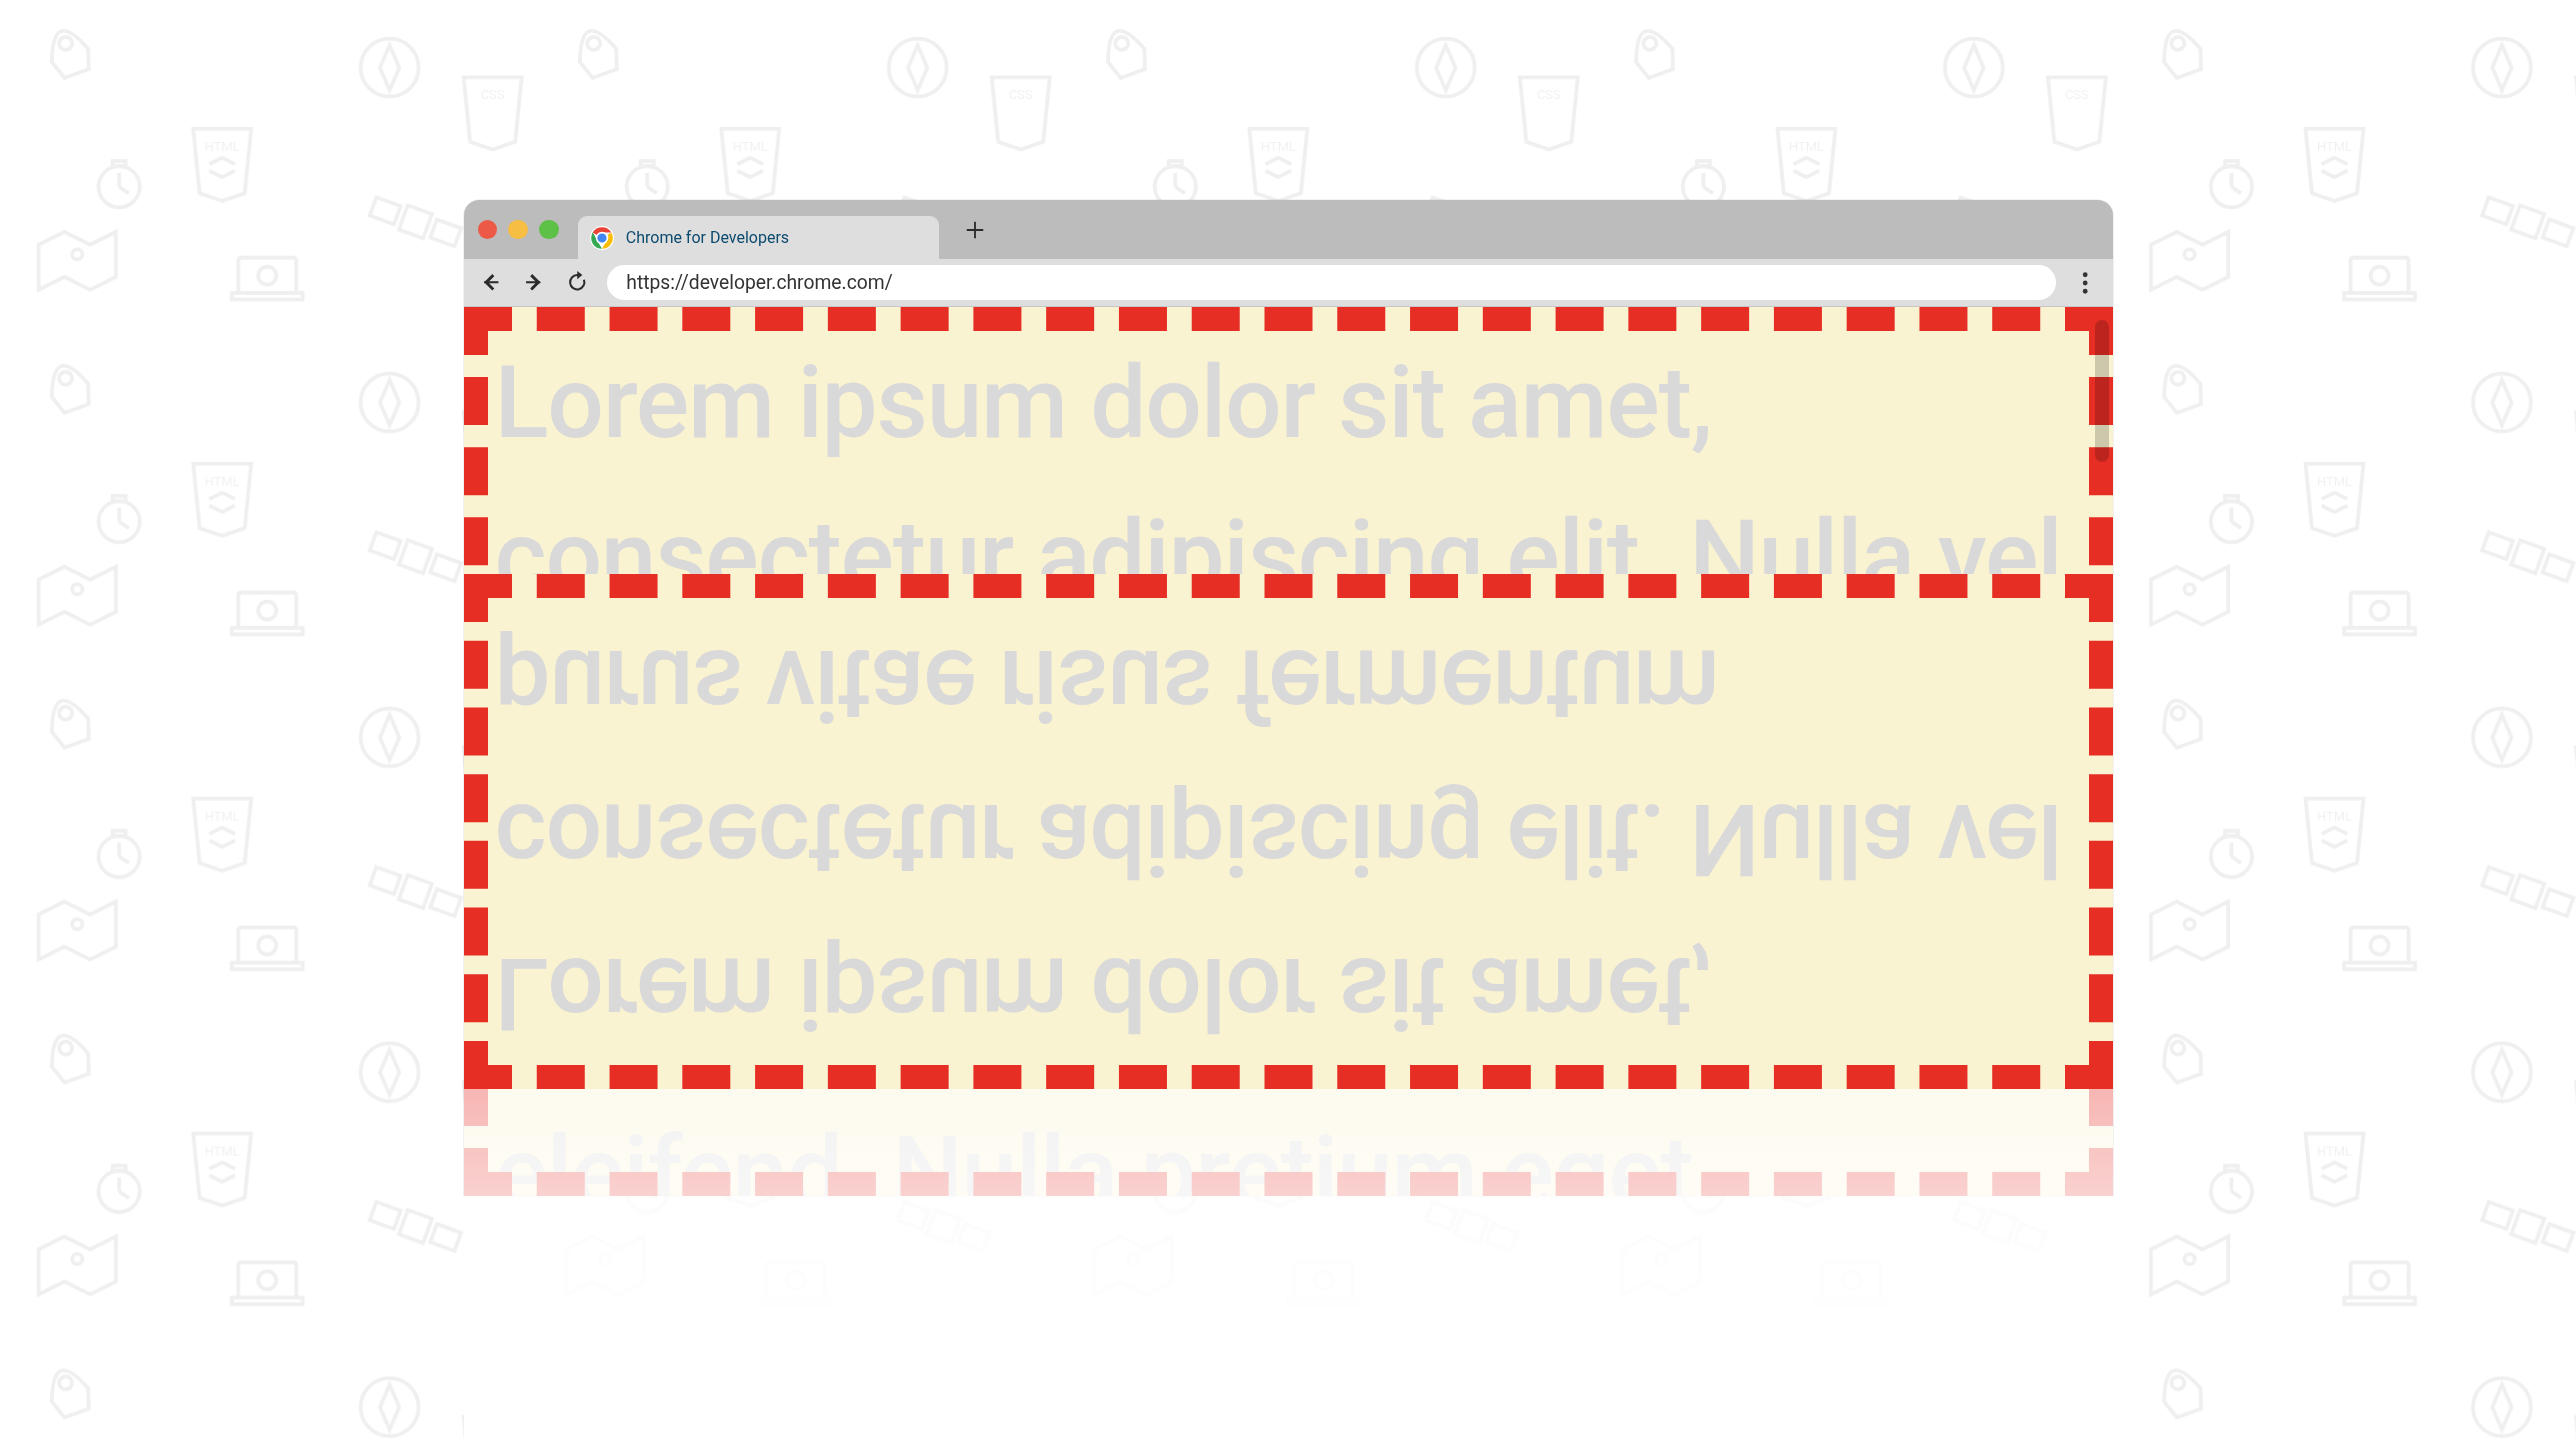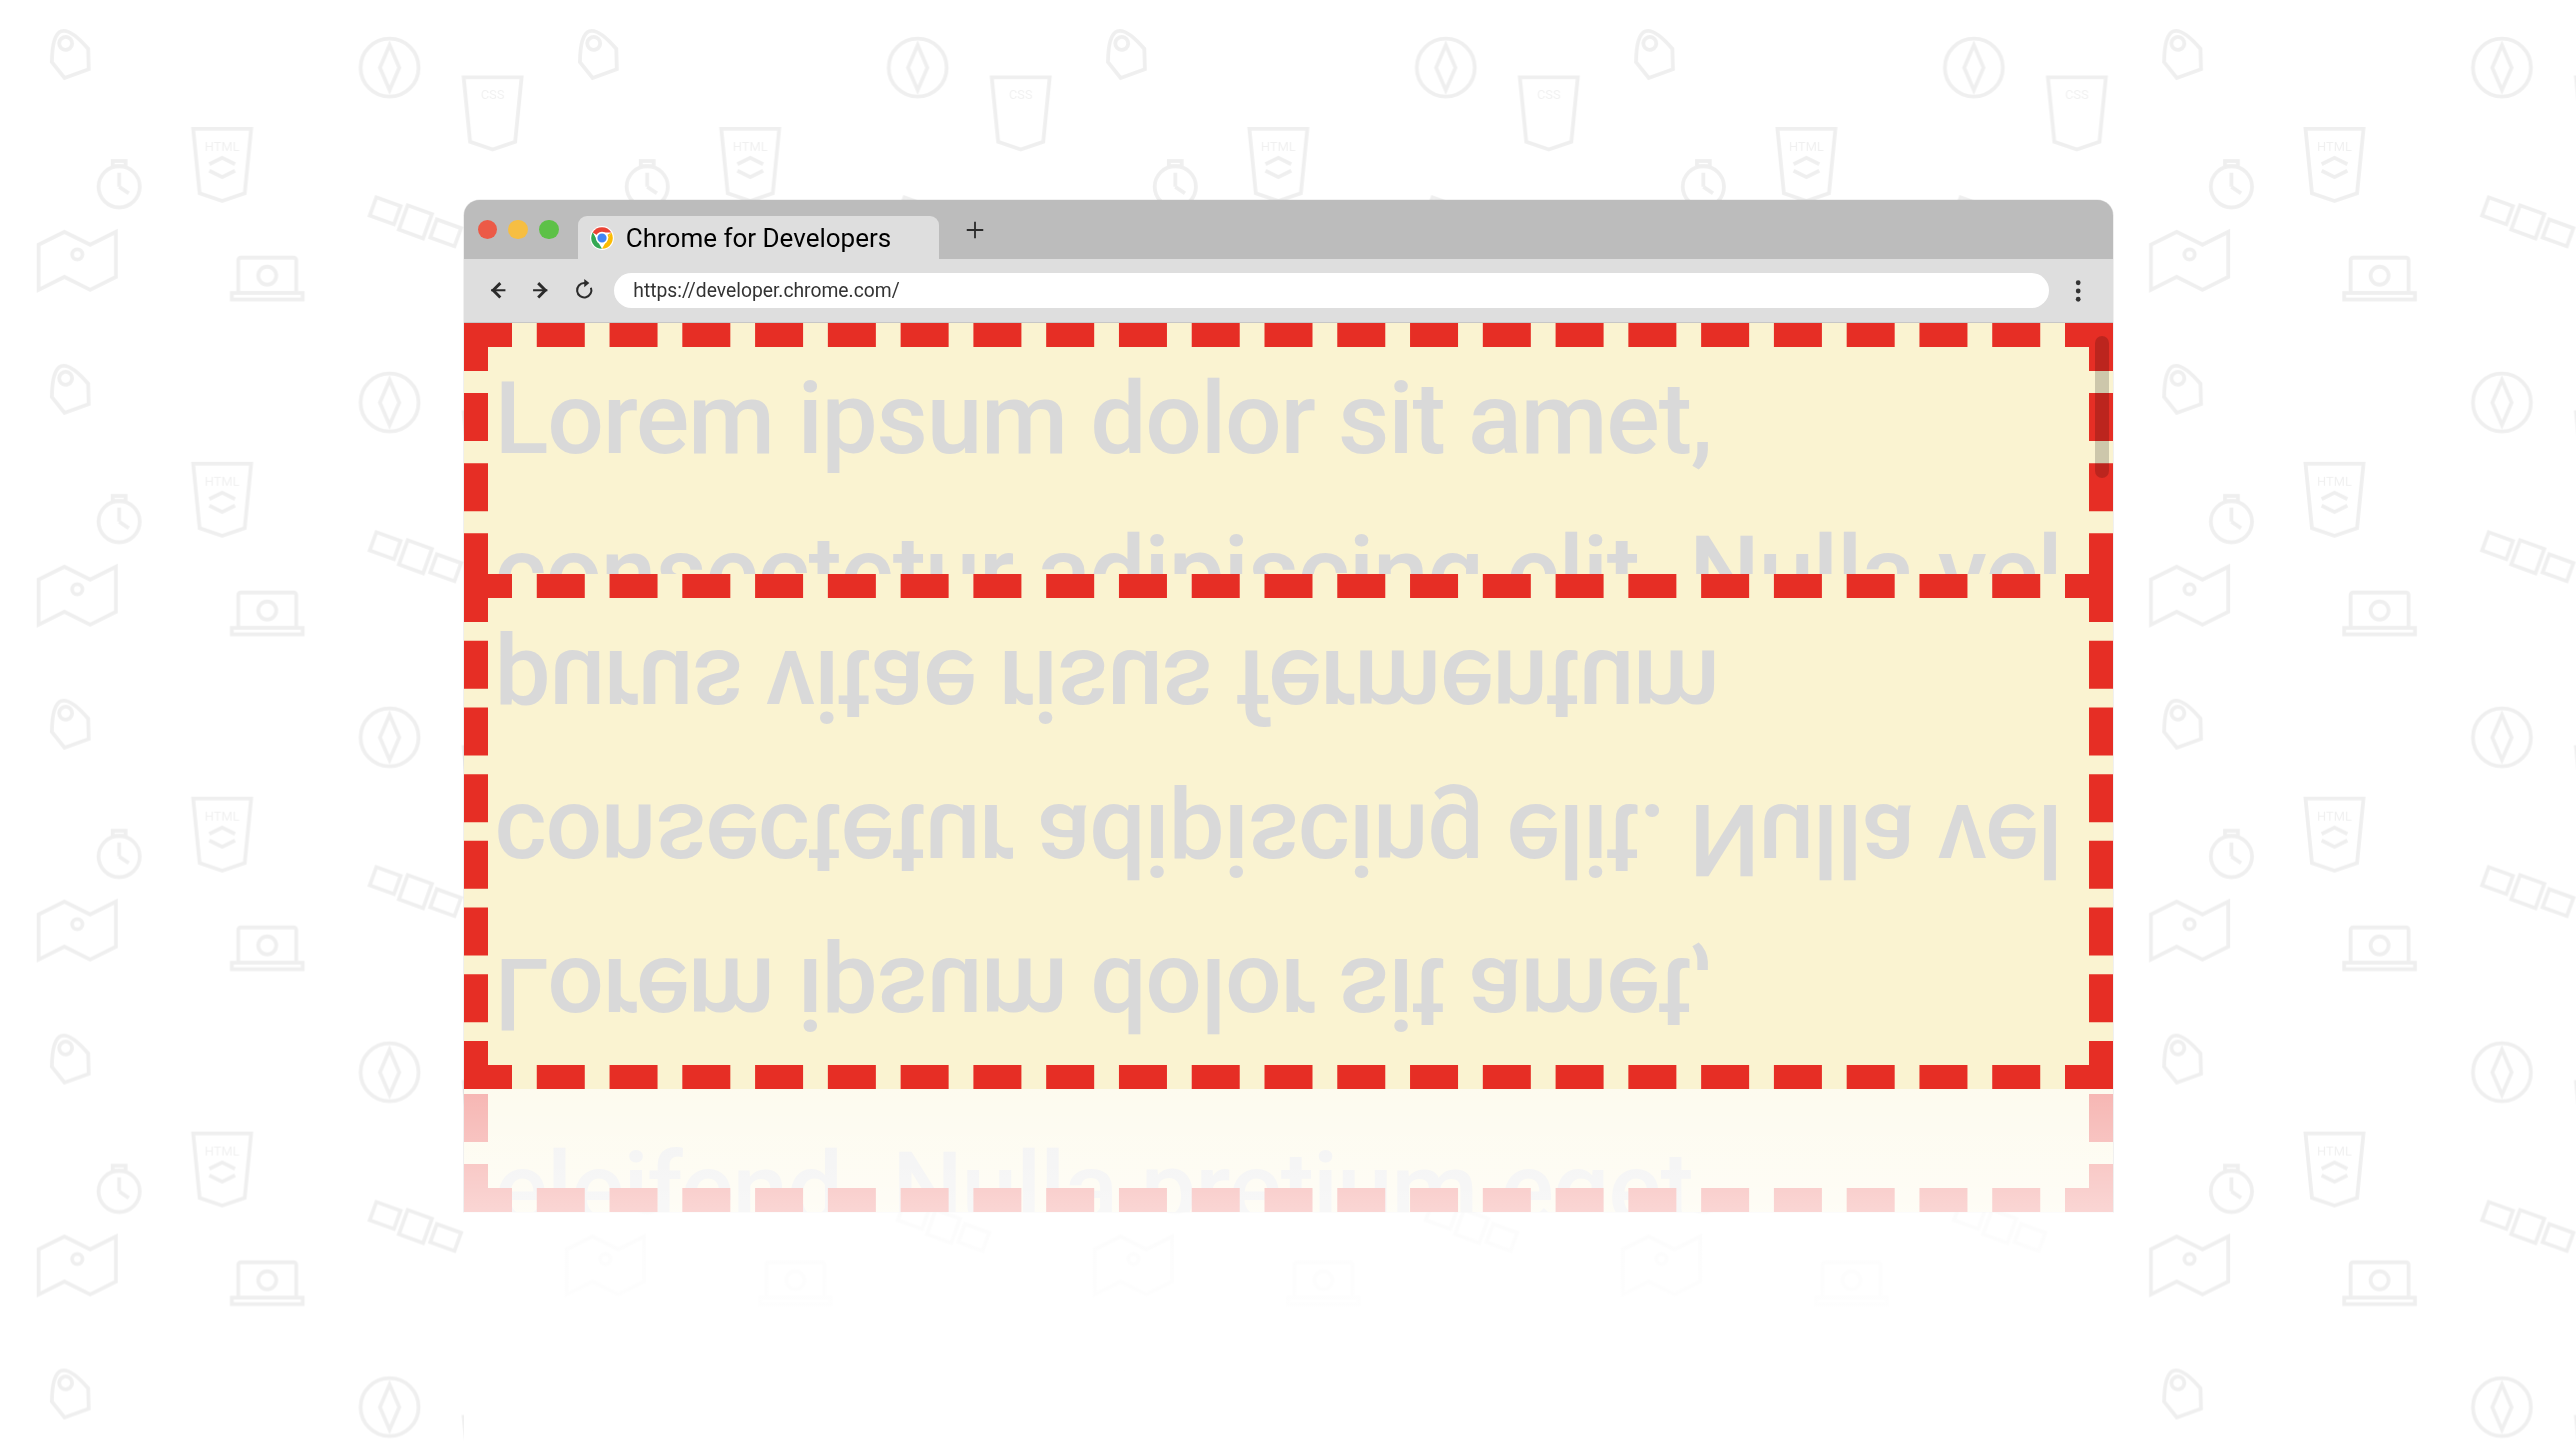--- a/index.html
+++ b/index.html
@@ -68,39 +68,39 @@
     border-radius: 9px 9px 0 0;
     padding: 0 22px 0 11.6px;
     gap: 10.3px;
     min-width: 361px;
     position: relative;
   }
   .tab .favicon {
     width: 26px; height: 26px;
   }
   .tab .title {
-    font-size: 26px;
-    color: #000000;
+    font-size: 16px;
+    color: #0c4a6e;
     white-space: nowrap;
   }
   .new-tab {
     width: 39px; height: 39px;
     display:flex; align-items:center; justify-content:center;
     margin-left: 16.7px;
     align-self: center;
   }
   .new-tab svg { width: 22px; height: 22px; }
 
   
   .toolbar {
     background: #dedede;
-    height: 64px;
+    height: 48px;
     display: flex;
     align-items: center;
-    padding: 0 20px;
+    padding: 0 13px;
     gap: 15.5px;
     border-bottom: 0.6px solid #c7c7c7;
   }
   .nav-btn {
     width: 28px; height: 28px;
     display:flex; align-items:center; justify-content:center;
     color: #2b2b2b;
   }
   .nav-btn svg { width: 24.5px; height: 24.5px; }
 

